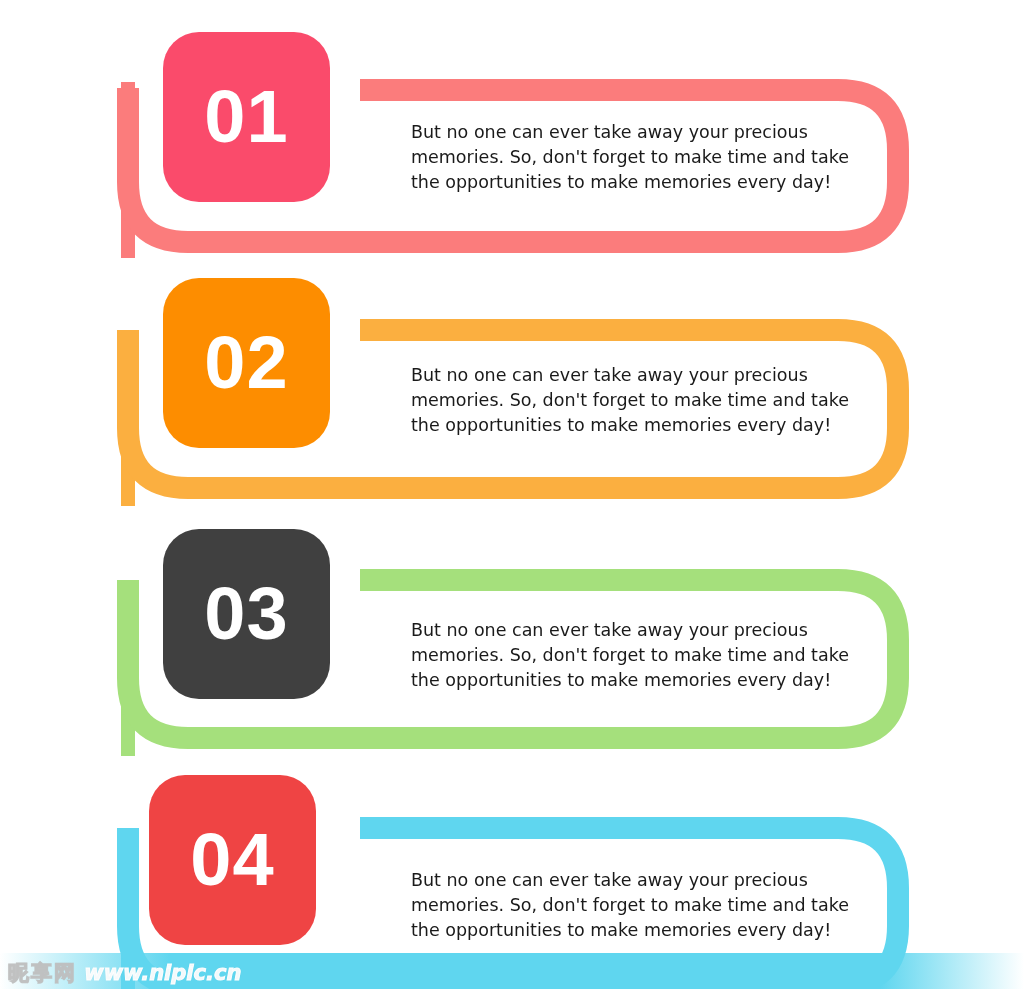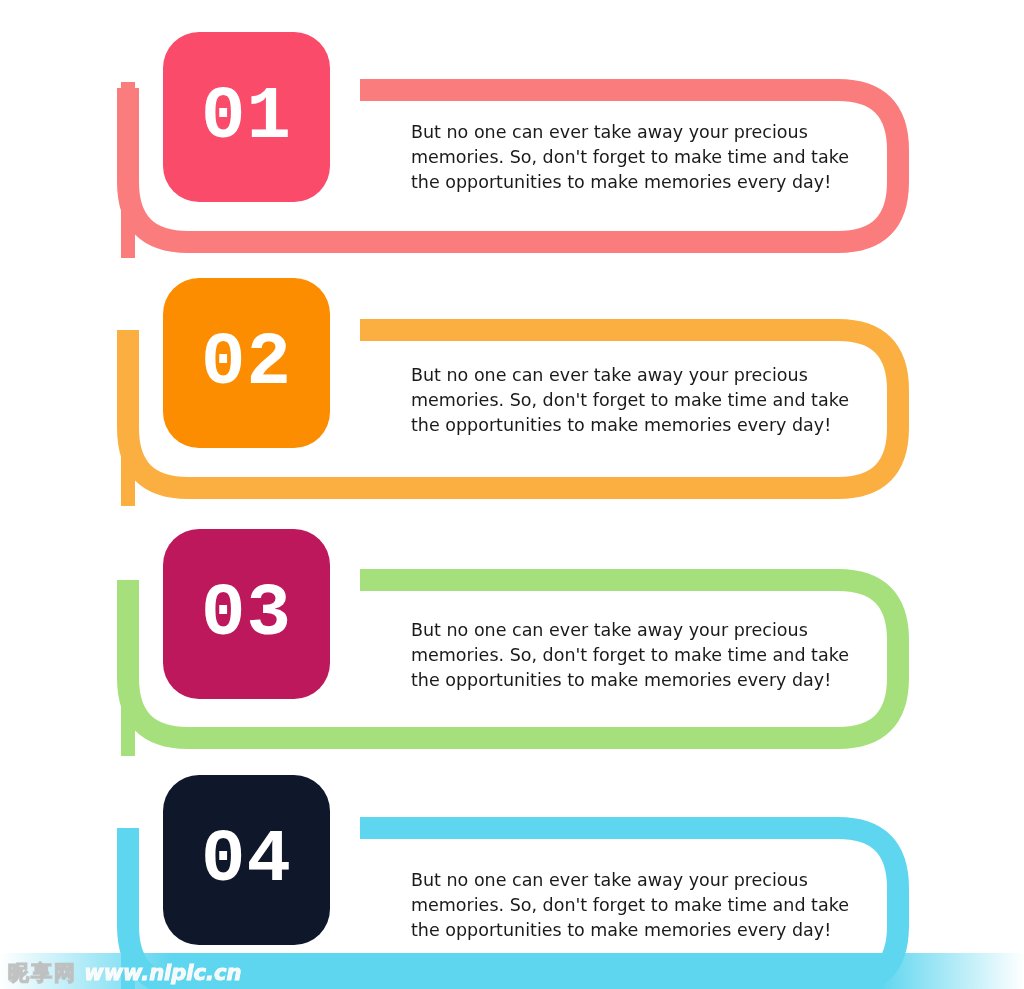--- a/index.html
+++ b/index.html
@@ -47,21 +47,21 @@
     align-items: center;
     justify-content: center;
   }
 
   .tile-number {
     color: #ffffff;
     font-size: 74px;
     font-weight: bold;
     letter-spacing: 1px;
     line-height: 1;
-    font-family: Liberation Mono, monospace;
+    font-family: Liberation Sans, sans-serif;
   }
 
   .row-text {
     position: absolute;
     width: 452px;
     color: #1a1a1a;
     font-size: 17.5px;
     line-height: 25px;
     font-family: "DejaVu Sans", "Liberation Sans", sans-serif;
     margin-left: 23px;
@@ -143,28 +143,28 @@
   </div>
 
   <div class="row" style="top:0;">
     <div class="tile" id="tile-2" style="left: 163px; top: 278px; background: rgb(253, 141, 0);">
       <span class="tile-number">02</span>
     </div>
     <div class="row-text" style="left:388px; top:363px;">But no one can ever take away your precious memories. So, don't forget to make time and take the opportunities to make memories every day!</div>
   </div>
 
   <div class="row" style="top:0;">
-    <div class="tile" id="tile-3" style="left: 163px; top: 529px; background: #be185d;">
+    <div class="tile" id="tile-3" style="left: 163px; top: 529px; background: #404040;">
       <span class="tile-number">03</span>
     </div>
     <div class="row-text" style="left:388px; top:618px;">But no one can ever take away your precious memories. So, don't forget to make time and take the opportunities to make memories every day!</div>
   </div>
 
   <div class="row" style="top:0;">
-    <div class="tile" id="tile-4" style="left: 163px; top: 775px; background: #0f172a;">
+    <div class="tile" id="tile-4" style="left: 149px; top: 775px; background: #ef4444;">
       <span class="tile-number">04</span>
     </div>
     <div class="row-text" style="left:388px; top:868px;">But no one can ever take away your precious memories. So, don't forget to make time and take the opportunities to make memories every day!</div>
   </div>
 
   <div id="watermark-bar" style="background: linear-gradient(to right, rgba(0, 0, 0, 0) 0px, rgb(95, 214, 239) 170px, rgb(95, 214, 239) 880px, rgba(0, 0, 0, 0) 1024px);">
     <div id="watermark-logo">
       <span class="cn-mark">昵享网</span>
       <span>www.nipic.cn</span>
     </div>

